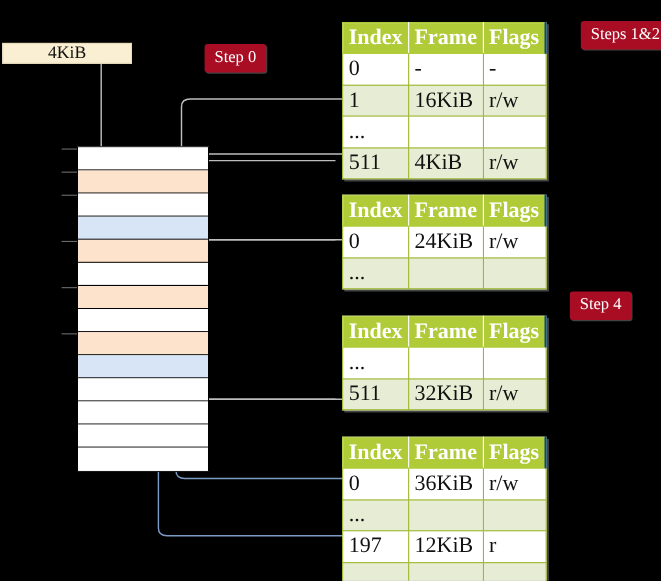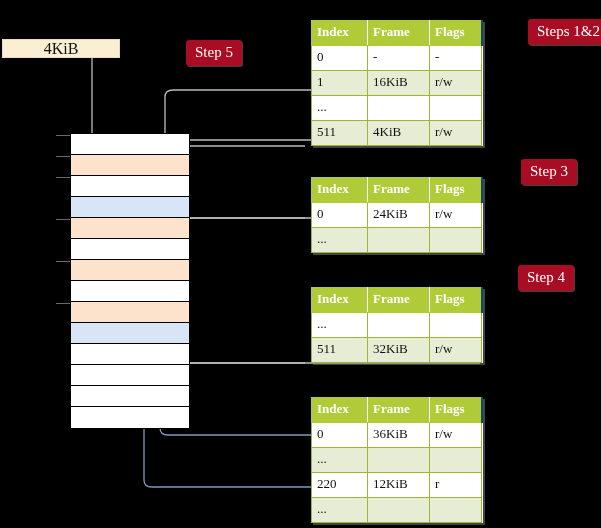--- a/index.html
+++ b/index.html
@@ -62,21 +62,21 @@
     border-top:1px solid #6b6b6b;
   }
 
   
   .ptable{
     position:absolute;
     border-collapse:collapse;
     border:1px solid #9DB730;
     box-shadow:2px 2px 0 rgba(150,150,150,.45);
     background:#fff;
-    font-size:13px;
+    font-size:20px;
   }
   .ptable th,.ptable td{
     border:1px solid #9DB730;
     padding:2px 5px 3px 5px;
     text-align:left;
     line-height:1.12;
     box-sizing:border-box;
     height:25px;
   }
   .ptable th{
@@ -136,27 +136,24 @@
 
       <path d="M480,487 L152,487 Q144,487 144,480 L144,470 L144,330" marker-end="url(#ab)"></path>
     </g>
   </svg>
 
   <div class="cream-box" style="left:2px;top:39px;width:118px;height:19px;">
     <span>4KiB</span>
   </div>
 
   <div class="step-badge" style="left:186px;top:40px;">
-    <span>Step 5</span>
+    <span>Step 0</span>
   </div>
   <div class="step-badge" style="left:528px;top:19px;">
     <span>Steps 1&amp;2</span>
-  </div>
-  <div class="step-badge" style="left:521px;top:159px;">
-    <span>Step 3</span>
   </div>
   <div class="step-badge" style="left:518px;top:265px;text-align:right;">
     <span>Step 4</span>
   </div>
 
   <div class="tick" style="left:56px;top:135px;"></div>
   <div class="tick" style="left:56px;top:156px;"></div>
   <div class="tick" style="left:56px;top:177px;"></div>
   <div class="tick" style="left:56px;top:219px;"></div>
   <div class="tick" style="left:56px;top:261px;"></div>
@@ -268,21 +265,21 @@
           <td class="col-idx">0</td>
           <td class="col-frm">36KiB</td>
           <td class="col-flg">r/w</td>
         </tr>
         <tr class="alt">
           <td class="col-idx">...</td>
           <td class="col-frm"></td>
           <td class="col-flg"></td>
         </tr>
         <tr>
-          <td class="col-idx">220</td>
+          <td class="col-idx">197</td>
           <td class="col-frm">12KiB</td>
           <td class="col-flg">r</td>
         </tr>
         <tr class="alt">
           <td class="col-idx">...</td>
           <td class="col-frm"></td>
           <td class="col-flg"></td>
         </tr>
       </tbody>
   </table>

